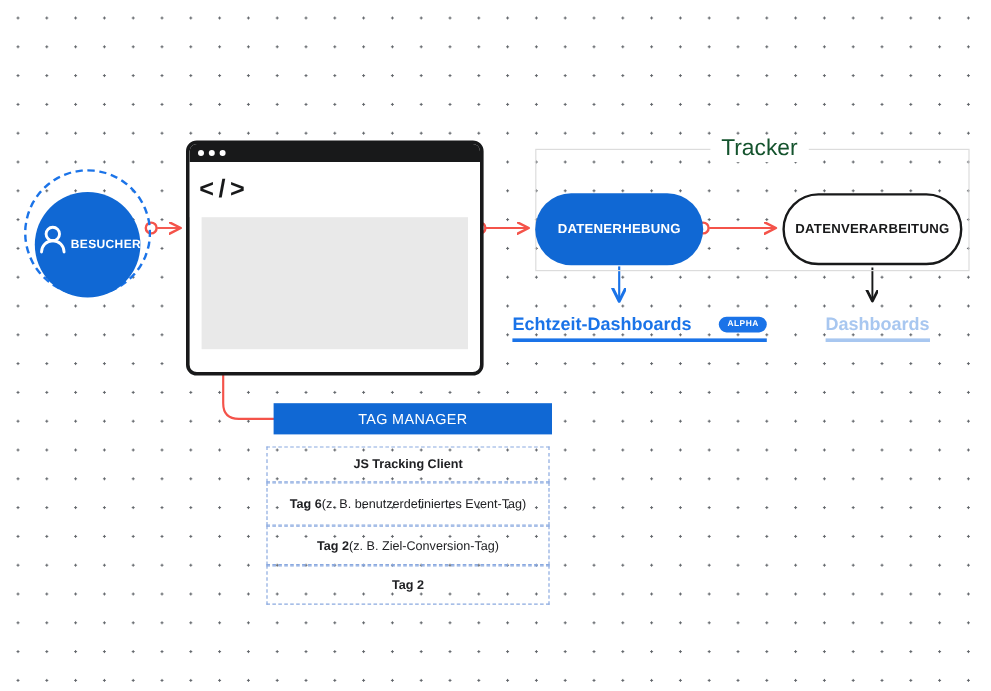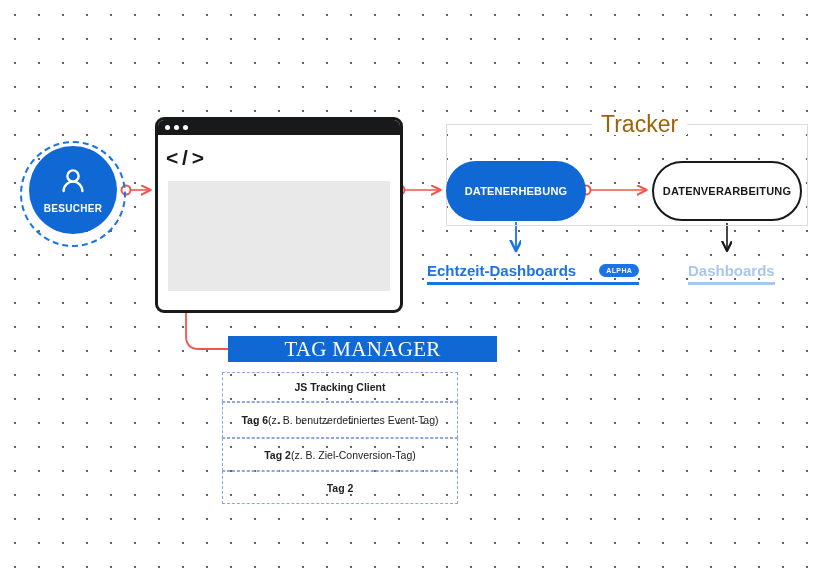--- a/index.html
+++ b/index.html
@@ -33,28 +33,28 @@
     width: 106px; height: 106px;
   }
   .visitor-ring {
     position: absolute;
     inset: 0;
     border-radius: 50%;
     border: 2px dashed #1a73e8;
   }
   .visitor-core {
     position: absolute;
-    left: 9px; top: 5px;
+    left: 9px; top: 19px;
     width: 88px; height: 88px;
     border-radius: 50%;
     background: #1068d4;
     display: flex;
-    flex-direction: column;
-    align-items: center;
-    justify-content: center;
+    flex-direction: row;
+    align-items: center;
+    justify-content: flex-start;
   }
   .visitor-core .person-icon { margin-bottom: 3px; }
   .visitor-label {
     color: #ffffff;
     font-size: 10px;
     font-weight: 700;
     letter-spacing: 0.3px;
   }
 
   
@@ -118,22 +118,22 @@
     left: 446px; top: 124px;
     width: 362px; height: 102px;
     border: 1px solid #dcdcdc;
     box-sizing: border-box;
   }
   .tracker-title {
     position: absolute;
     left: 592px; top: 113px;
     padding: 0 9px;
     background: #ffffff;
-    color: #a16207;
-    font-size: 23px;
+    color: #14532d;
+    font-size: 19px;
     line-height: 22px;
   }
 
   
   .pill {
     position: absolute;
     display: flex;
     align-items: center;
     justify-content: center;
     box-sizing: border-box;
@@ -186,29 +186,28 @@
     font-weight: 700;
     letter-spacing: 0.4px;
     padding: 3px 7px;
     border-radius: 9px;
   }
 
   
   .tm-header {
     position: absolute;
     left: 228px; top: 336px;
-    width: 269px; height: 26px;
+    width: 232px; height: 26px;
     background: #1068d4;
     color: #ffffff;
     display: flex;
     align-items: center;
     justify-content: center;
-    font-size: 21px;
+    font-size: 12px;
     letter-spacing: 0.3px;
-    font-family: Liberation Serif, serif;
   }
   .tm-row {
     position: absolute;
     border: 1px dashed #8aa9e0;
     box-sizing: border-box;
     display: flex;
     align-items: center;
     justify-content: center;
     font-size: 10.5px;
     color: #202124;

